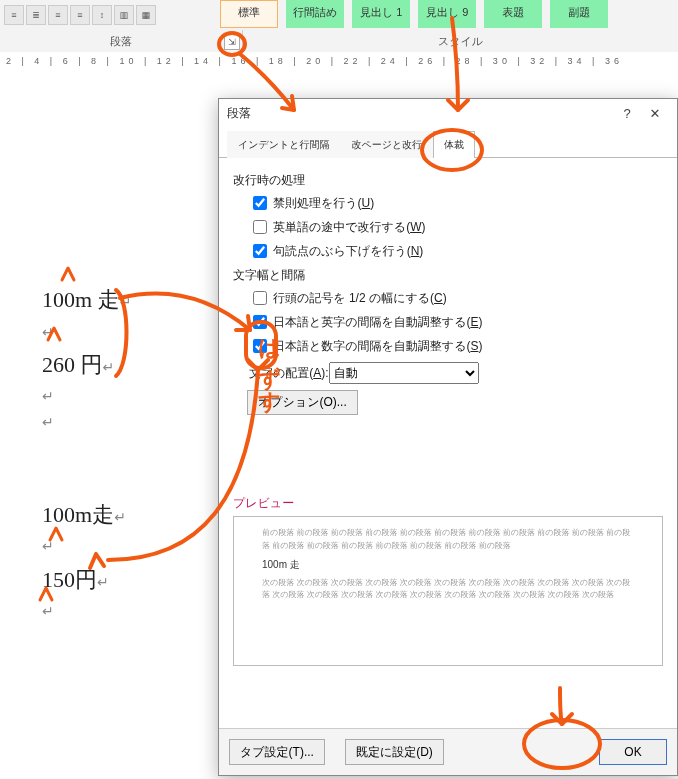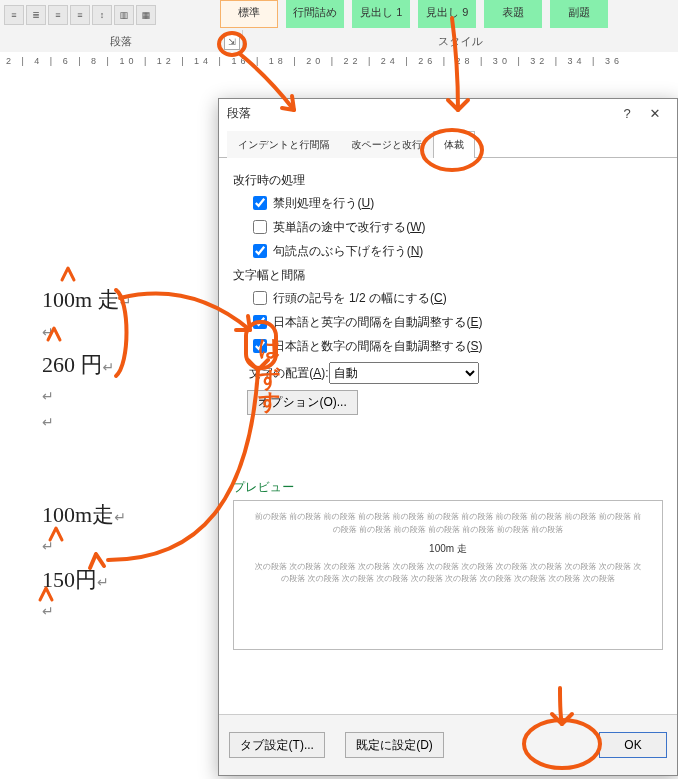--- a/index.html
+++ b/index.html
@@ -224,44 +224,43 @@
   }
   .opt-button, .dlg-btn {
     font-size: 12px;
     padding: 3px 10px;
     background: #efefef;
     border: 1px solid #aaa;
     cursor: pointer;
   }
   .preview-label {
     font-size: 12px;
-    margin: 64px 0 4px 0;
-    color: #15803d;
+    margin: 80px 0 4px 0;
+    color: #be185d;
   }
   .preview-box {
     border: 1px solid #bbb;
     height: 128px;
-    padding: 10px 20px;
+    padding: 10px 28px;
     font-size: 8px;
     color: #999;
     line-height: 1.6;
     overflow: hidden;
-    text-align: center;
   }
   .preview-sample {
     font-size: 10px;
     color: #333;
     margin: 4px 0;
   }
   .dlg-footer {
     border-top: 1px solid #ccc;
     height: 46px;
     display: flex;
     align-items: center;
-    padding: 7px 10px;
+    padding: 0 10px;
     gap: 20px;
     background: #f4f4f4;
   }
   .dlg-footer .spacer { flex: 1; }
   .dlg-btn.primary {
     border: 1px solid #3b73c9;
     min-width: 68px;
   }
   .dlg-btn {
     min-width: 78px;

